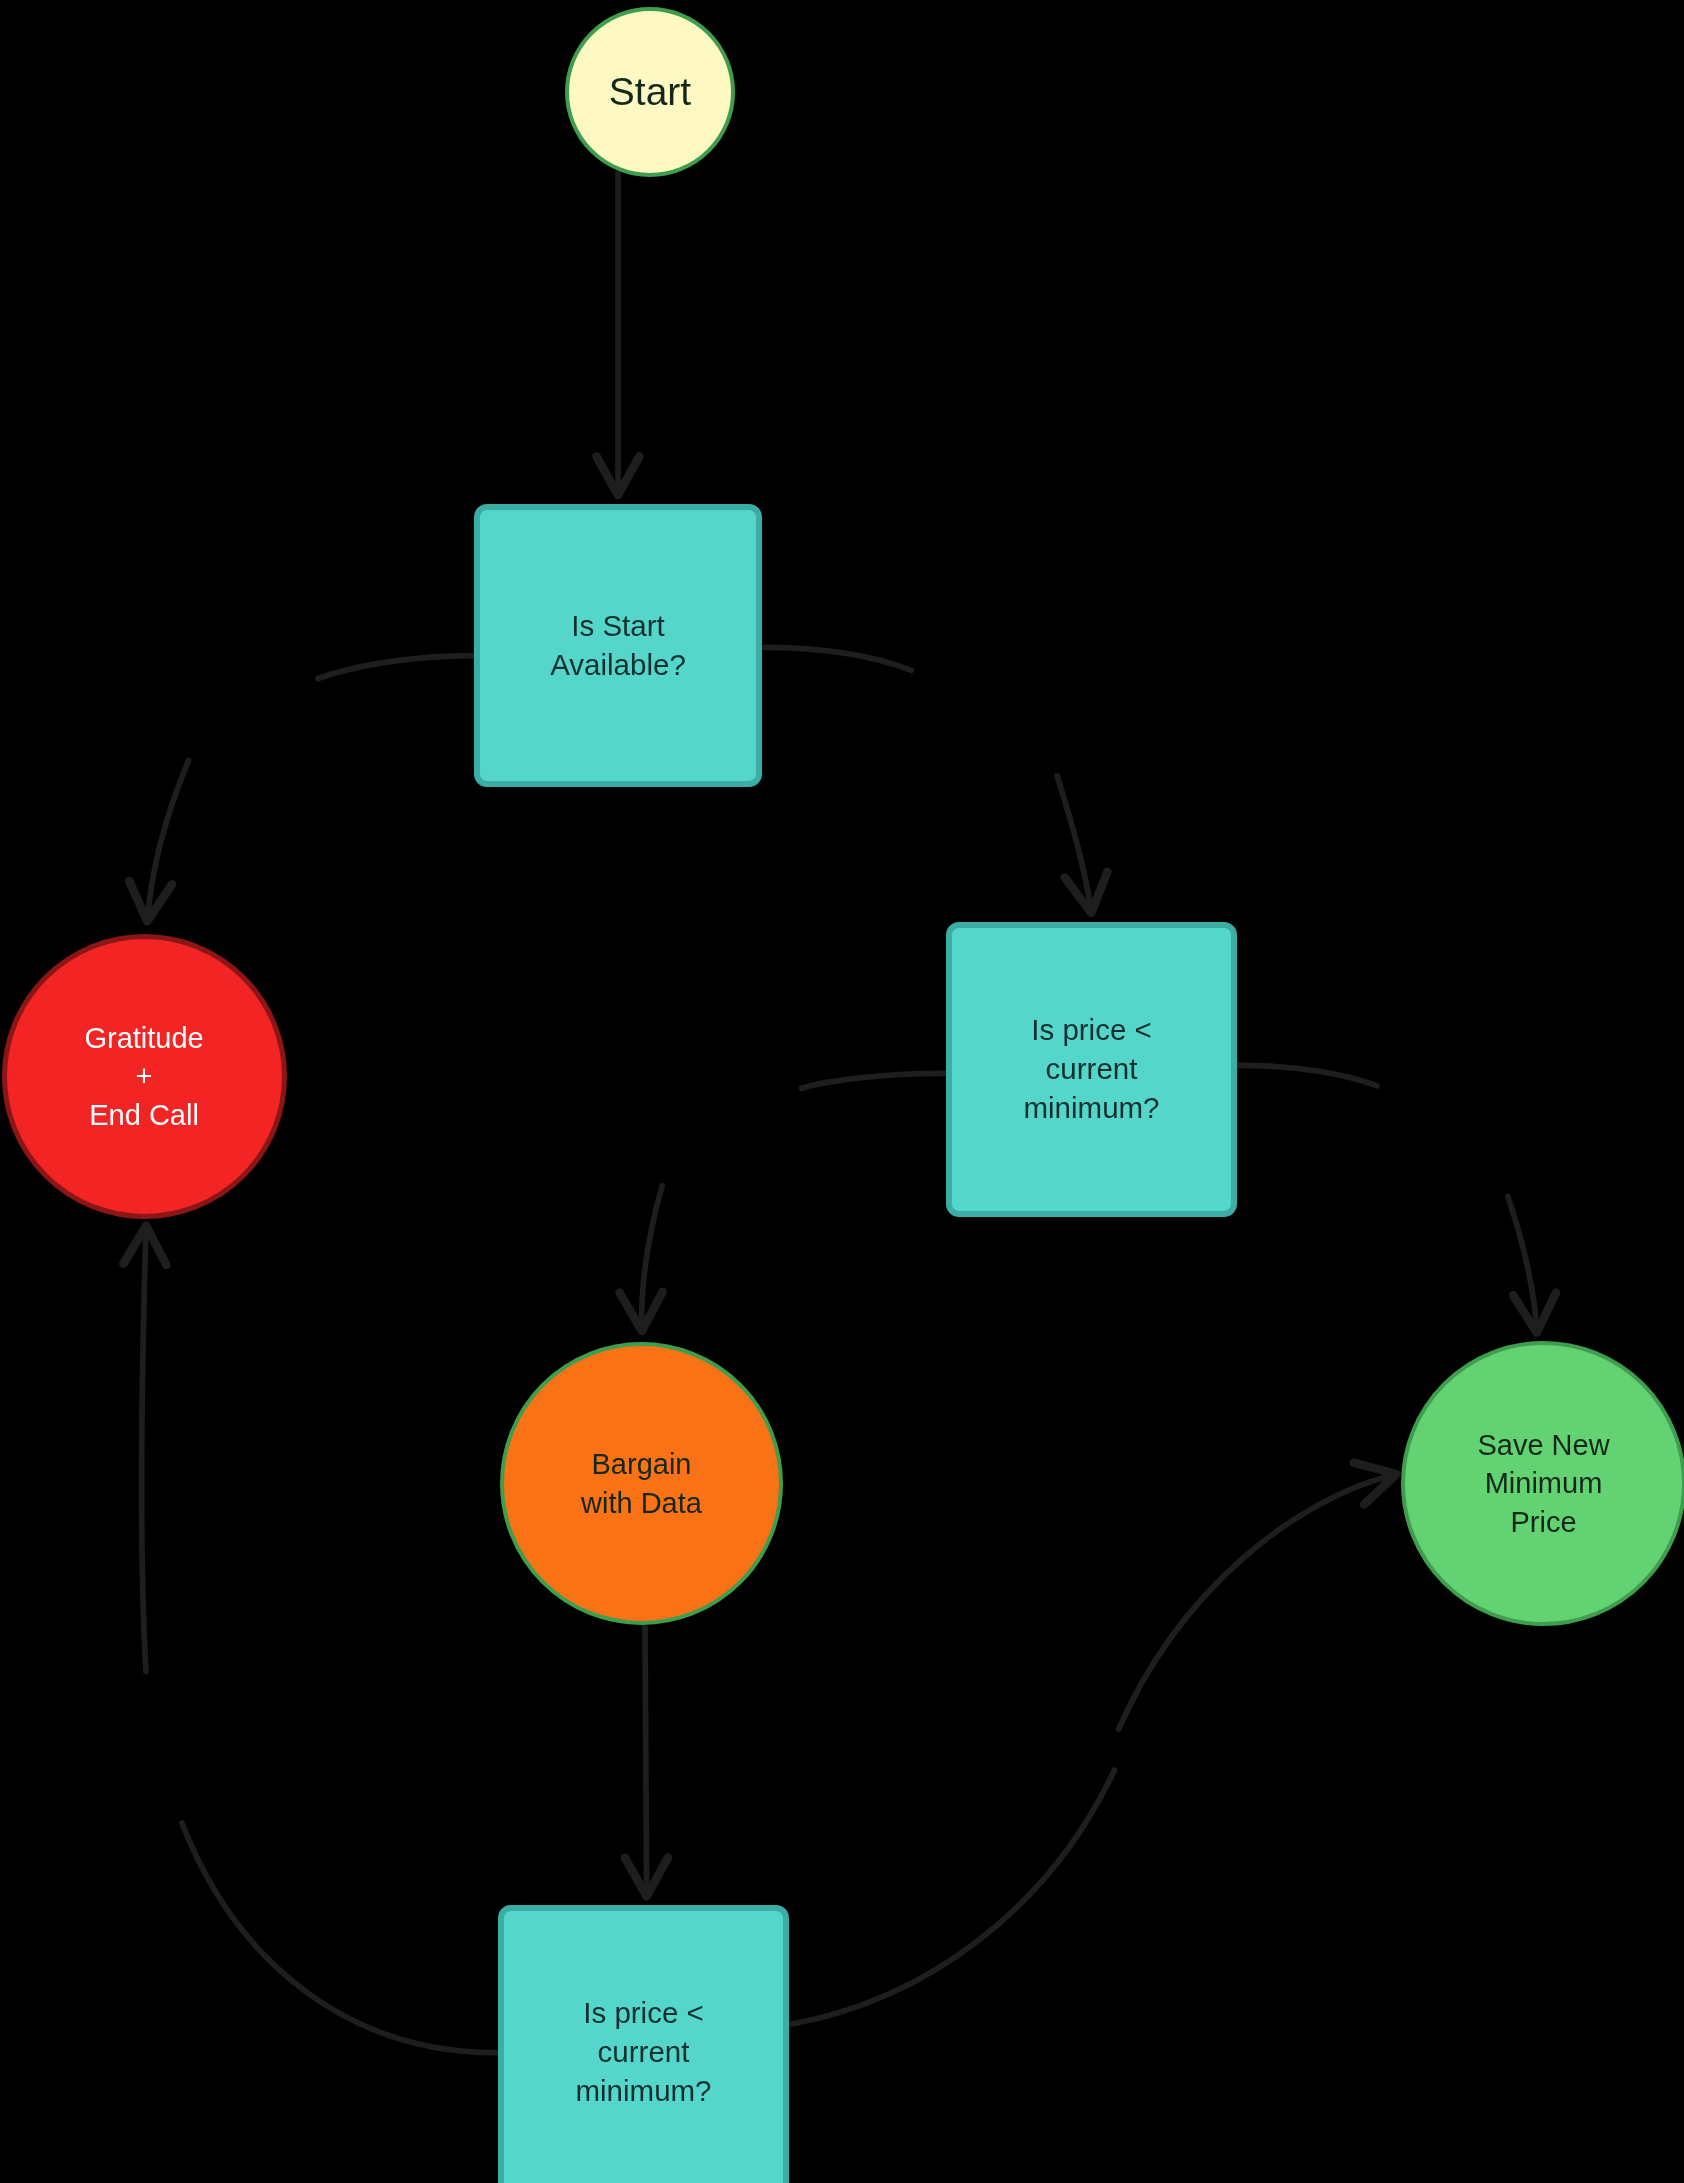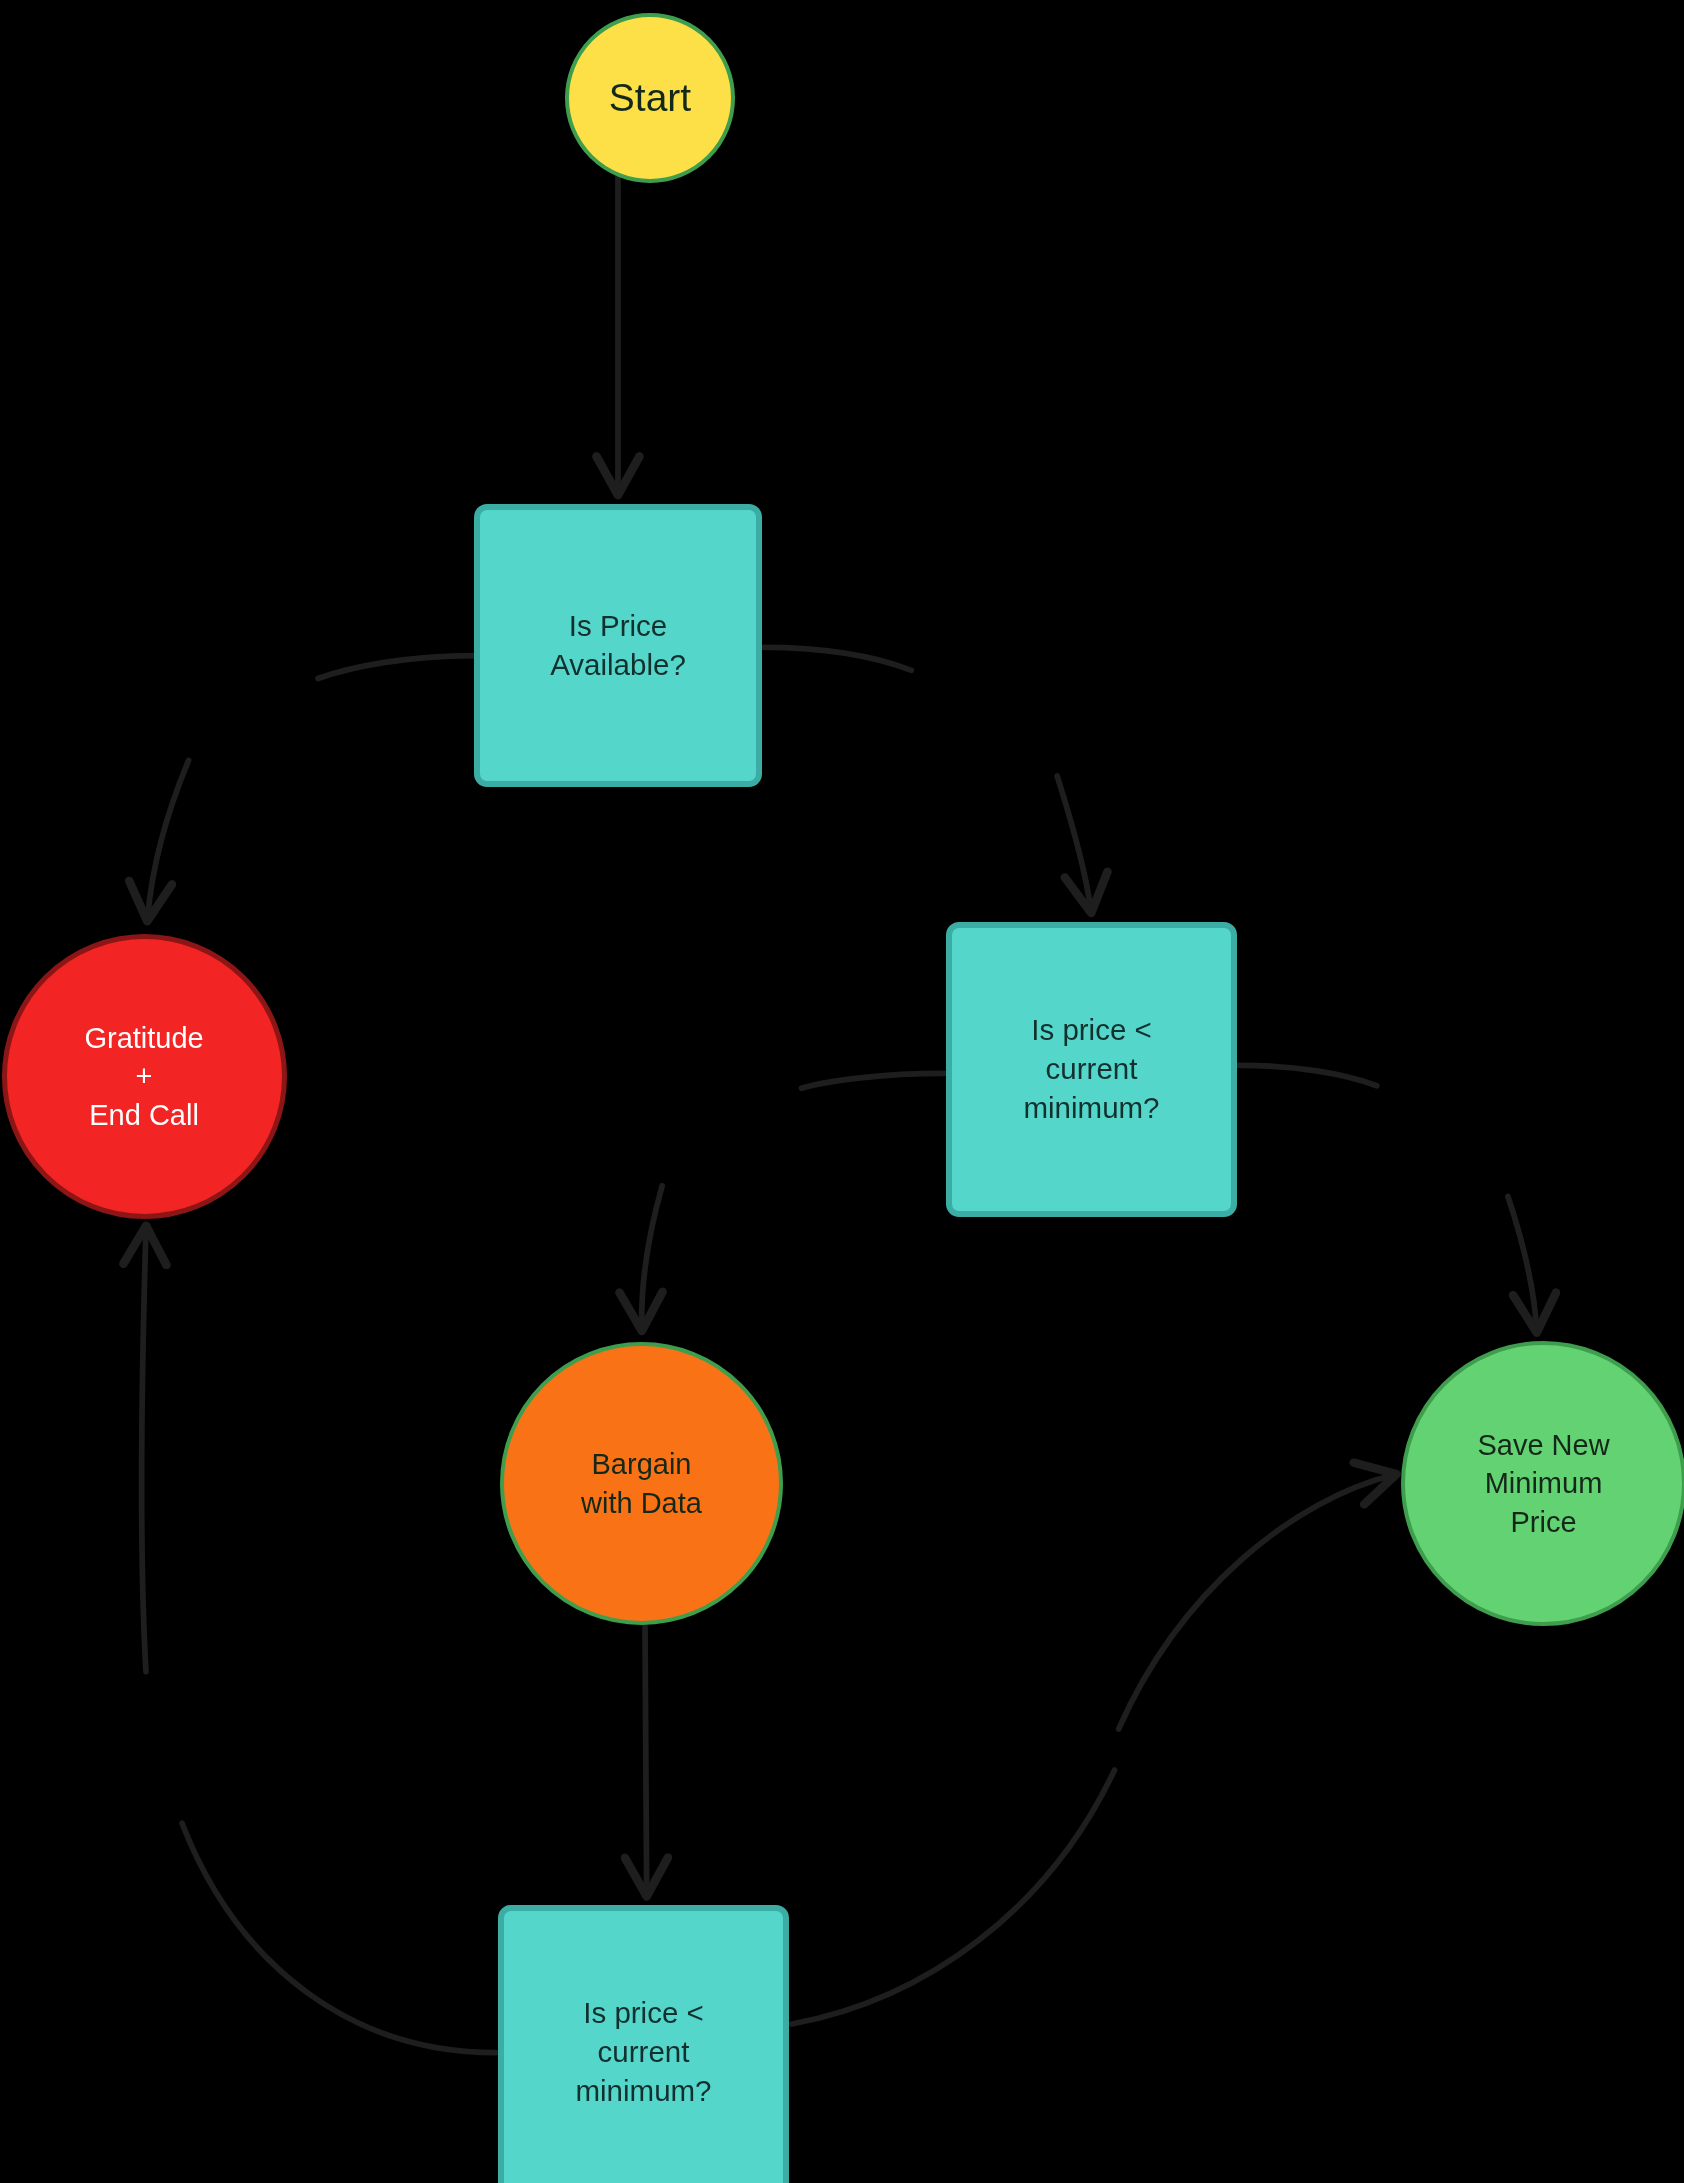--- a/index.html
+++ b/index.html
@@ -36,25 +36,25 @@
     line-height: 1.32;
   }
   .node .label {
     display: block;
     white-space: pre-line;
     padding: 0 4.9px;
   }
   
   .n-start {
     left: 565px;
-    top: 13px;
+    top: 7px;
     width: 170px;
     height: 170px;
     border-radius: 50%;
-    background: #fde047;
+    background: #fef9c3;
     border: 4.1px solid #3E9E4E;
     color: #14281A;
     font-size: 39px;
   }
   
   .n-room {
     left: 474px;
     top: 504px;
     width: 288px;
     height: 283px;
@@ -171,21 +171,21 @@
       <path d="M 966 2470 C 1130 2440, 1280 2330, 1360 2160" fill="none" stroke="#1E1E1E" stroke-width="7" stroke-linecap="round"></path>
       <path d="M 1365 2110 C 1440 1940, 1580 1830, 1700 1800" fill="none" stroke="#1E1E1E" stroke-width="7" stroke-linecap="round" marker-end="url(#arrow)"></path>
     </g>
   </svg>
 
   <div class="node n-start">
     <span class="label">Start</span>
   </div>
 
   <div class="node n-room">
-    <span class="label">Is Price
+    <span class="label">Is Start
 Available?</span>
   </div>
 
   <div class="node n-end">
     <span class="label">Gratitude
 +
 End Call</span>
   </div>
 
   <div class="node n-price1">

